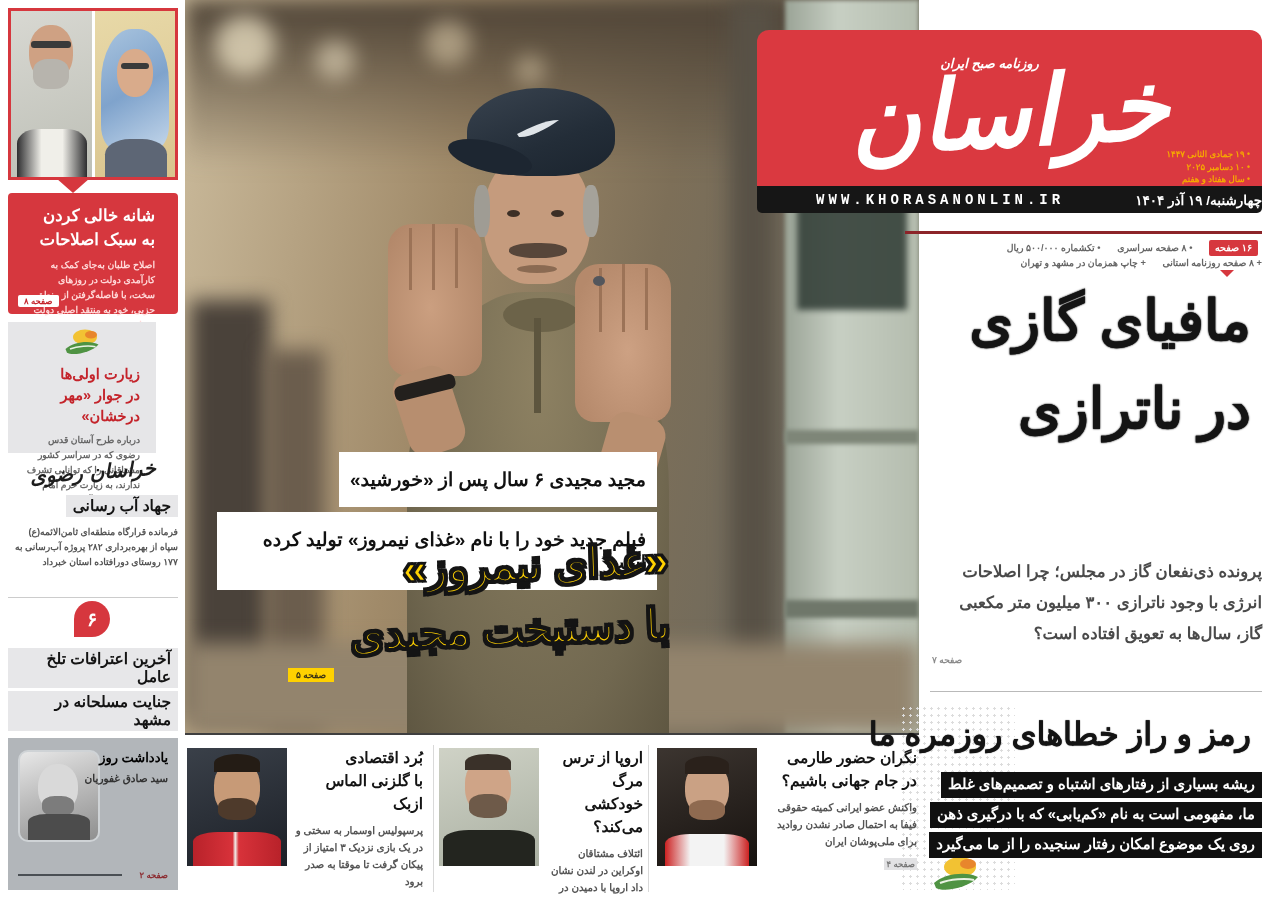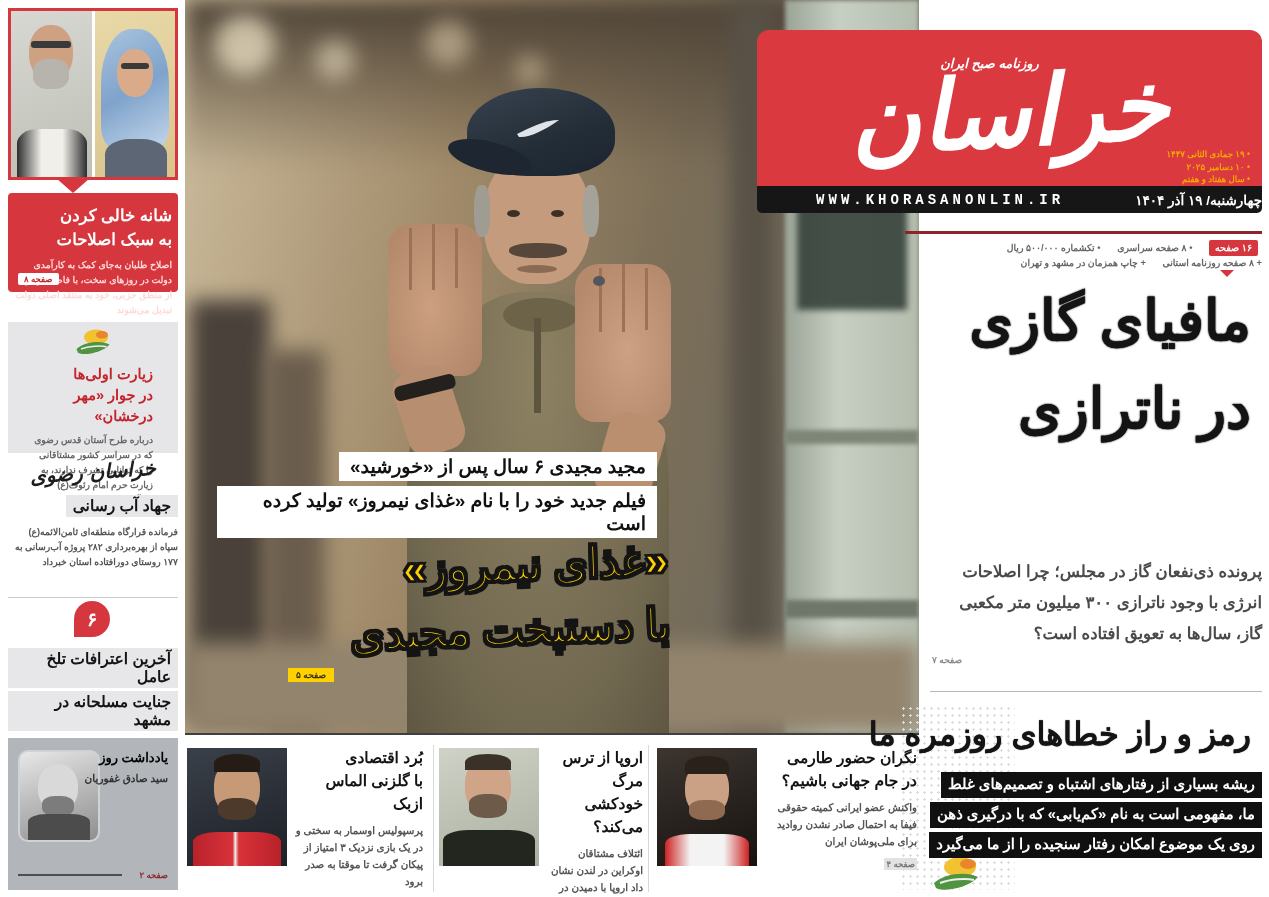--- a/index.html
+++ b/index.html
@@ -4,25 +4,25 @@
 <style>
   html,body{margin:0;padding:0;background:#fff;}
   body{font-family:"Liberation Sans",sans-serif;}
   .page{position:relative;width:1269px;height:897px;background:#fff;overflow:hidden;}
   .abs{position:absolute;}
   .rtl{direction:rtl;}
   
   .photos-box{left:8px;top:8px;width:170px;height:172px;border:3px solid #d6373e;display:flex;gap:3px;background:#fff;box-sizing:border-box;}
   .ph{position:relative;overflow:hidden;flex:1;}
   .tri-down{width:0;height:0;border-left:17px solid transparent;border-right:17px solid transparent;border-top:15px solid #d6373e;}
-  .red-box{left:8px;top:193px;width:170px;height:99px;background:#d6373e;border-radius:4px;color:#fff;box-sizing:border-box;padding:10px 6px 8px;}
+  .red-box{left:8px;top:193px;width:170px;height:121px;background:#d6373e;border-radius:4px;color:#fff;box-sizing:border-box;padding:10px 23px 8px;}
   .red-box h2{margin:0;font-size:16.5px;font-weight:900;text-align:right;line-height:24px;}
   .red-box p{margin:7px 0 0;font-size:9.3px;line-height:15px;text-align:right;color:#ffd9d9;font-weight:bold;}
   .wbadge{display:inline-block;background:#fff;color:#c4242b;font-size:8.5px;font-weight:bold;padding:1px 6px;border-radius:2px;}
-  .gray-box1{left:8px;top:322px;width:170px;height:131px;background:#e6e6e8;box-sizing:border-box;padding:6px 25px;text-align:center;}
+  .gray-box1{left:8px;top:322px;width:148px;height:131px;background:#e6e6e8;box-sizing:border-box;padding:6px 16px;text-align:center;}
   .gray-box1 h3{margin:2px 0 0;color:#c4242b;font-size:14.5px;font-weight:900;text-align:right;line-height:21px;}
   .gray-box1 p{margin:6px 0 0;font-size:9.2px;line-height:15px;color:#666;text-align:right;font-weight:bold;}
   .jahad{left:8px;top:460px;width:170px;height:138px;border-bottom:1px solid #ccc;box-sizing:border-box;}
   .brand-calligraphy{font-family:"DejaVu Serif",serif;font-style:italic;font-weight:900;font-size:20px;color:#1d1d1d;text-align:center;transform:rotate(-4deg);}
   .jahad h3{margin:10px 0 0;text-align:right;}
   .hl-chip{display:inline-block;background:#e7e7e9;color:#141414;font-size:15.5px;font-weight:900;padding:2px 7px;}
   .jahad p{margin:8px 0 0;font-size:9.2px;line-height:15px;color:#555;text-align:right;font-weight:bold;}
   .pin6{left:74px;top:601px;width:36px;height:36px;background:#d6373e;border-radius:50% 50% 50% 0;display:flex;align-items:center;justify-content:center;color:#fff;font-size:19px;font-weight:900;}
   .confession{left:8px;top:648px;width:170px;text-align:right;}
   .confession p{margin:7px 0 0;font-size:9.2px;line-height:15px;color:#555;font-weight:bold;text-align:right;}
@@ -54,21 +54,21 @@
   .lead-h{right:18px;top:277px;width:400px;text-align:right;color:#141414;font-size:56px;font-weight:900;line-height:88px;letter-spacing:-1px;text-shadow:0 0 1px #141414,0 0 2px #141414;}
   .lead-sum{left:930px;top:556px;width:332px;text-align:right;color:#4a4a4a;font-size:16.5px;font-weight:bold;line-height:31px;}
   .lead-page{left:932px;top:655px;color:#8a8a8a;font-size:9px;font-weight:bold;}
   .rule-gray{left:930px;top:691px;width:332px;height:1px;background:#b9b9b9;}
   .dots{left:900px;top:705px;width:115px;height:185px;background-image:radial-gradient(#dcdcdc 1px,transparent 1.2px);background-size:7px 7px;z-index:0;}
   .mist-h{right:18px;top:712px;width:400px;text-align:right;color:#141414;font-size:32px;font-weight:900;line-height:44px;text-shadow:0 0 1px #141414;}
   .mist-bars{left:905px;top:770px;width:357px;text-align:right;z-index:2;}
   .mist-bars span{display:inline-block;background:#101010;color:#fff;font-size:14.8px;font-weight:900;padding:3px 7px 4px;margin:2px 0;line-height:19px;}
   
   .cap-wrap{right:262px;top:452px;width:440px;text-align:right;z-index:6;}
-  .cap-line{display:inline-block;background:#fff;color:#111;font-size:19px;font-weight:900;padding:3px 11px;margin-bottom:5px;}
+  .cap-line{display:inline-block;background:#fff;color:#111;font-size:19px;font-weight:900;padding:16px 11px;margin-bottom:5px;}
   .yellow-wrap{right:252px;top:528px;width:460px;text-align:right;transform:rotate(-2deg);transform-origin:top right;z-index:6;}
   .yellow-line{color:#ffd100;font-size:43px;font-weight:900;line-height:64px;-webkit-text-stroke:1.8px #141414;text-shadow:2px 2px 0 #141414,-2px 2px 0 #141414,2px -2px 0 #141414,-2px -2px 0 #141414;}
   .ybadge{left:103px;top:668px;background:#ffd100;color:#3c3413;font-size:9px;font-weight:bold;padding:2px 8px;z-index:6;}
   
   .bottom-row{left:185px;top:740px;width:734px;height:157px;}
   .vline{position:absolute;top:5px;bottom:5px;width:1px;background:#d9d9d9;}
   .b-art{position:absolute;top:0;height:157px;}
   .b-photo{position:absolute;left:2px;top:8px;width:100px;height:118px;overflow:hidden;background:#c8ccc4;}
   .b-text{position:absolute;top:6px;right:2px;text-align:right;direction:rtl;}
   .b-text h4{margin:0;font-size:15.5px;font-weight:900;color:#141414;line-height:23px;}

